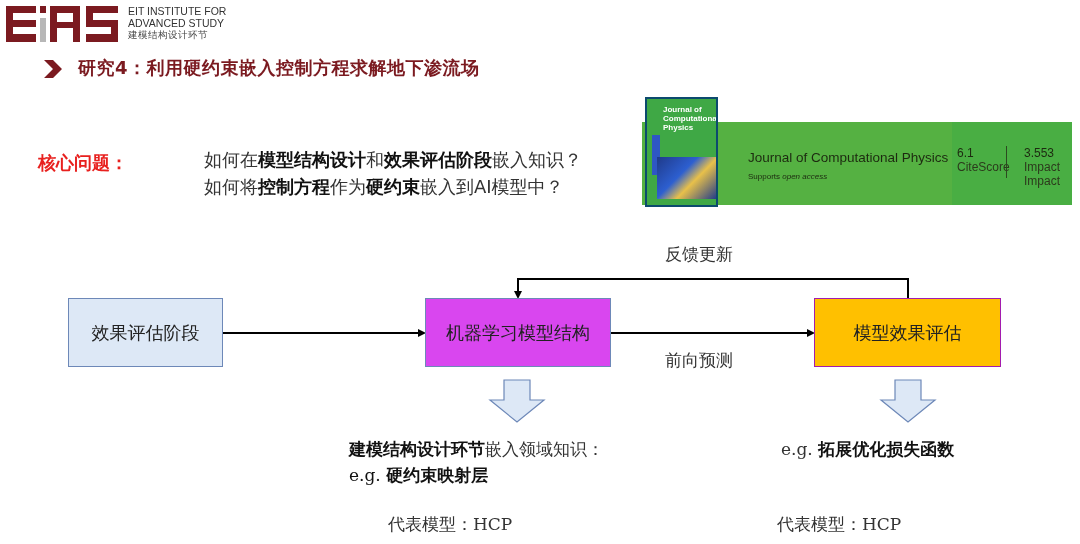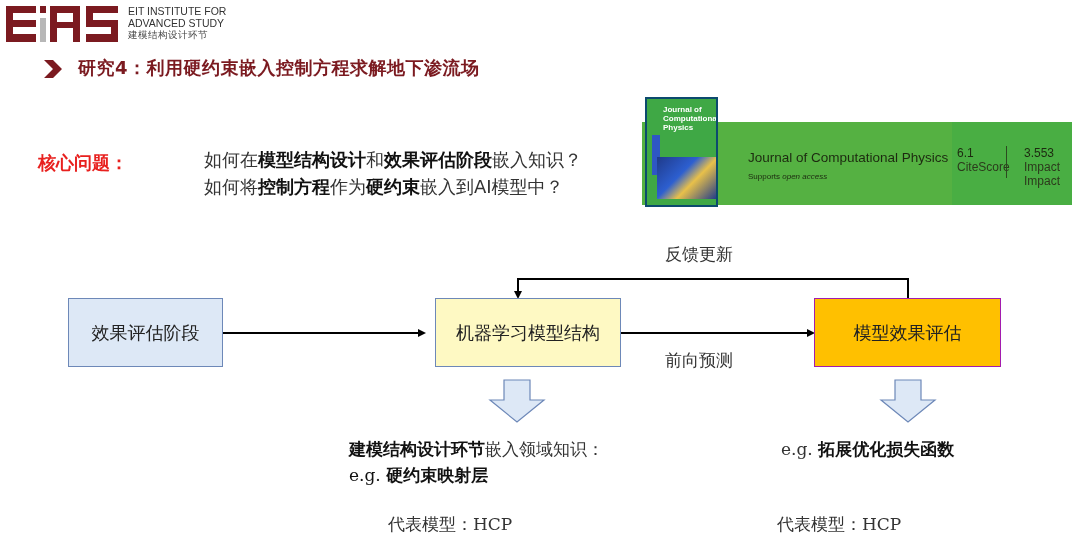--- a/index.html
+++ b/index.html
@@ -32,21 +32,21 @@
   .jsub { left:748px; top:172px; font-size:8px; color:#1d2a10; font-family:"Liberation Sans", sans-serif; }
   .jsub i { font-style:italic; }
   .jmetric-val { font-size:12px; color:#1d2a10; font-family:"Liberation Sans", sans-serif; }
   .jmetric-lbl { font-size:12px; color:#2c3a1c; font-family:"Liberation Sans", sans-serif; }
   .jdivider { left:1006px; top:146px; width:1px; height:32px; background:#2c4a20; }
 
   
   .box { position:absolute; display:flex; align-items:center; justify-content:center; font-size:18px; color:#222;
          box-sizing:border-box; font-family:"DejaVu Serif", "Liberation Serif", serif; }
   .box-blue { left:68px; top:298px; width:155px; height:69px; background:#dde8f6; border:1px solid #6d88b8; }
-  .box-yel1 { left:425px; top:298px; width:186px; height:69px; background:#fef9c3; border:1px solid #6d88b8;margin-left:10px; }
+  .box-yel1 { left:425px; top:298px; width:186px; height:69px; background:#d946ef; border:1px solid #6d88b8; }
   .box-yel2 { left:814px; top:298px; width:187px; height:69px; background:#ffc000; border:1px solid #a21caf; }
 
   .edge-label { font-size:17px; color:#333; font-family:"DejaVu Serif", "Liberation Serif", serif; }
 
   .sub-text { font-size:17px; line-height:26px; color:#333; font-family:"DejaVu Serif", "Liberation Serif", serif; }
   .sub-text b { color:#111; font-family:"DejaVu Sans", sans-serif; }
 </style>
 </head>
 <body>
 

